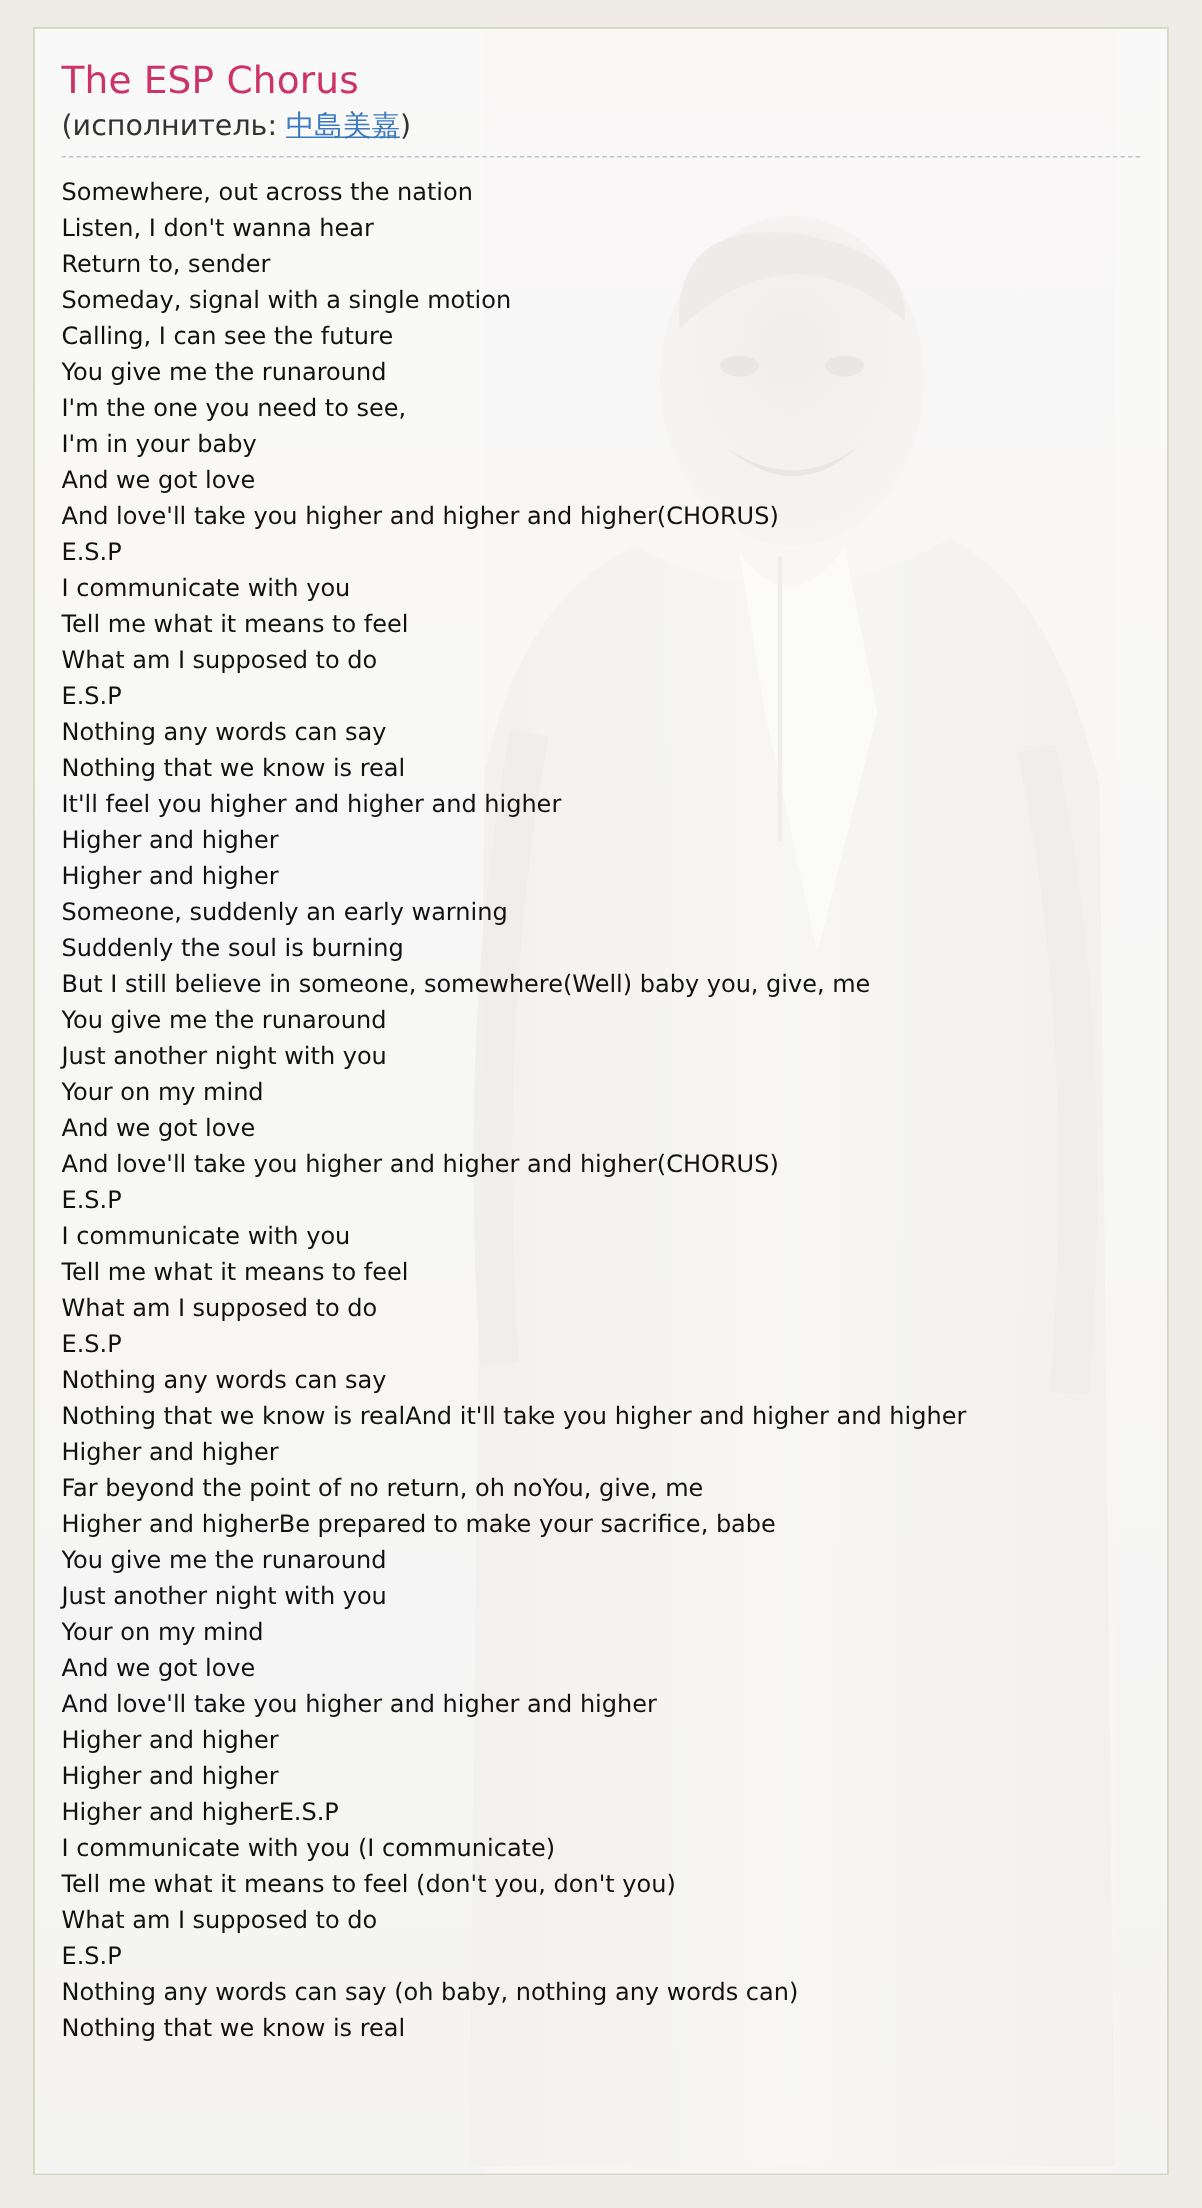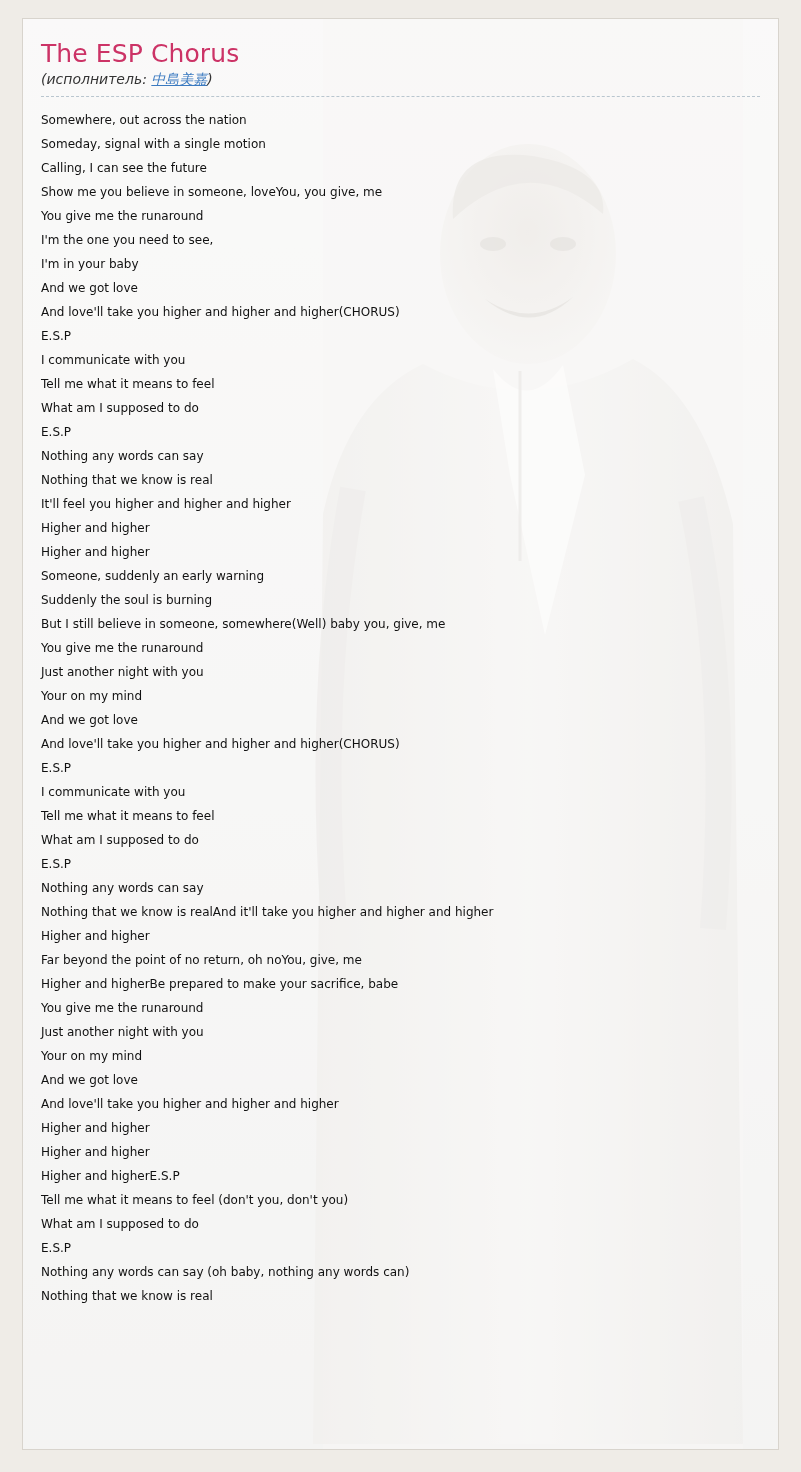--- a/index.html
+++ b/index.html
@@ -44,33 +44,32 @@
   }
   .song-title {
     color: #cc3366;
     font-size: 25px;
     line-height: 30px;
     font-weight: normal;
     margin: 0 0 2px 0;
     letter-spacing: 0.1px;
   }
   .performer-line {
-    font-size: 14px;
+    font-size: 19px;
     color: #333333;
     padding-bottom: 7px;
     border-bottom: 1px dashed #b9c6cf;
     margin-bottom: 11px;
-    font-style: italic;
   }
   .performer-link {
     color: #3a7ac0;
     text-decoration: underline;
   }
   .lyrics {
-    font-size: 12px;
+    font-size: 16px;
     line-height: 24px;
     color: #111111;
     white-space: nowrap;
   }
   .lyrics div {
     height: 24px;
   }
 </style>
 </head>
 <body>
@@ -110,23 +109,24 @@
       <rect x="0" y="0" width="757" height="1432" fill="#ffffff" opacity="0.60"></rect>
     </svg>
   </div>
 
   <div class="content">
     <h1 class="song-title">The ESP Chorus</h1>
     <div class="performer-line"><span>(исполнитель: </span><a class="performer-link" href="#">中島美嘉</a><span>)</span></div>
 
     <div class="lyrics">
       <div>Somewhere, out across the nation</div>
+      <div>Listen, I don't wanna hear</div>
+      <div>Return to, sender</div>
       <div>Someday, signal with a single motion</div>
       <div>Calling, I can see the future</div>
-      <div>Show me you believe in someone, loveYou, you give, me</div>
       <div>You give me the runaround</div>
       <div>I'm the one you need to see,</div>
       <div>I'm in your baby</div>
       <div>And we got love</div>
       <div>And love'll take you higher and higher and higher(CHORUS)</div>
       <div>E.S.P</div>
       <div>I communicate with you</div>
       <div>Tell me what it means to feel</div>
       <div>What am I supposed to do</div>
       <div>E.S.P</div>
@@ -154,20 +154,21 @@
       <div>Far beyond the point of no return, oh noYou, give, me</div>
       <div>Higher and higherBe prepared to make your sacrifice, babe</div>
       <div>You give me the runaround</div>
       <div>Just another night with you</div>
       <div>Your on my mind</div>
       <div>And we got love</div>
       <div>And love'll take you higher and higher and higher</div>
       <div>Higher and higher</div>
       <div>Higher and higher</div>
       <div>Higher and higherE.S.P</div>
+      <div>I communicate with you (I communicate)</div>
       <div>Tell me what it means to feel (don't you, don't you)</div>
       <div>What am I supposed to do</div>
       <div>E.S.P</div>
       <div>Nothing any words can say (oh baby, nothing any words can)</div>
       <div>Nothing that we know is real</div>
     </div>
   </div>
 
 </div>
 

